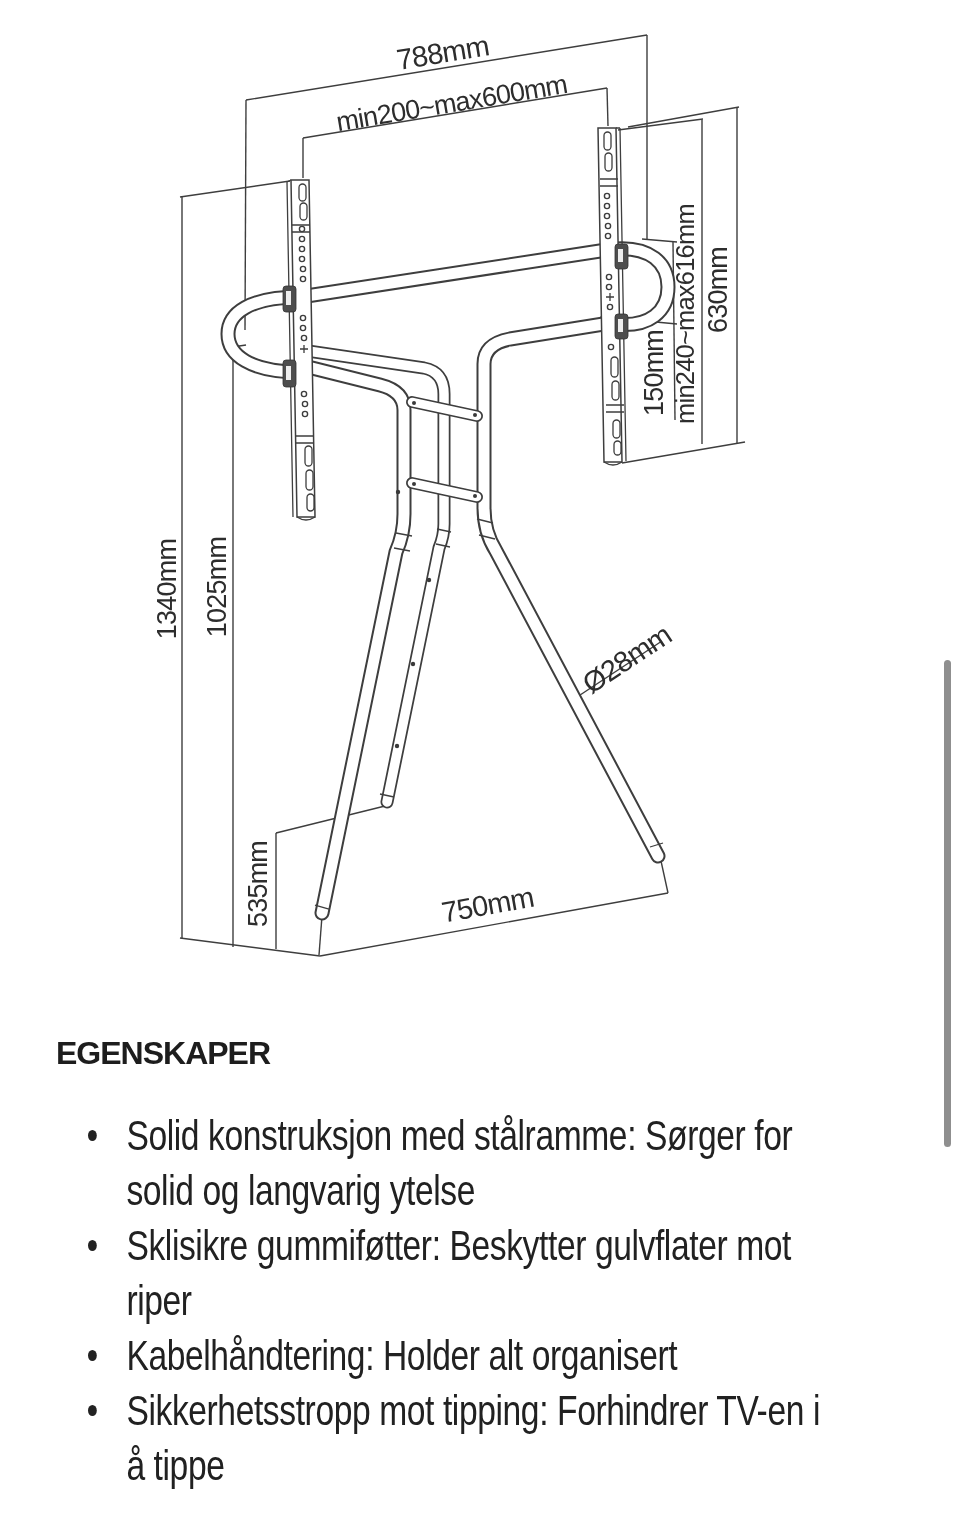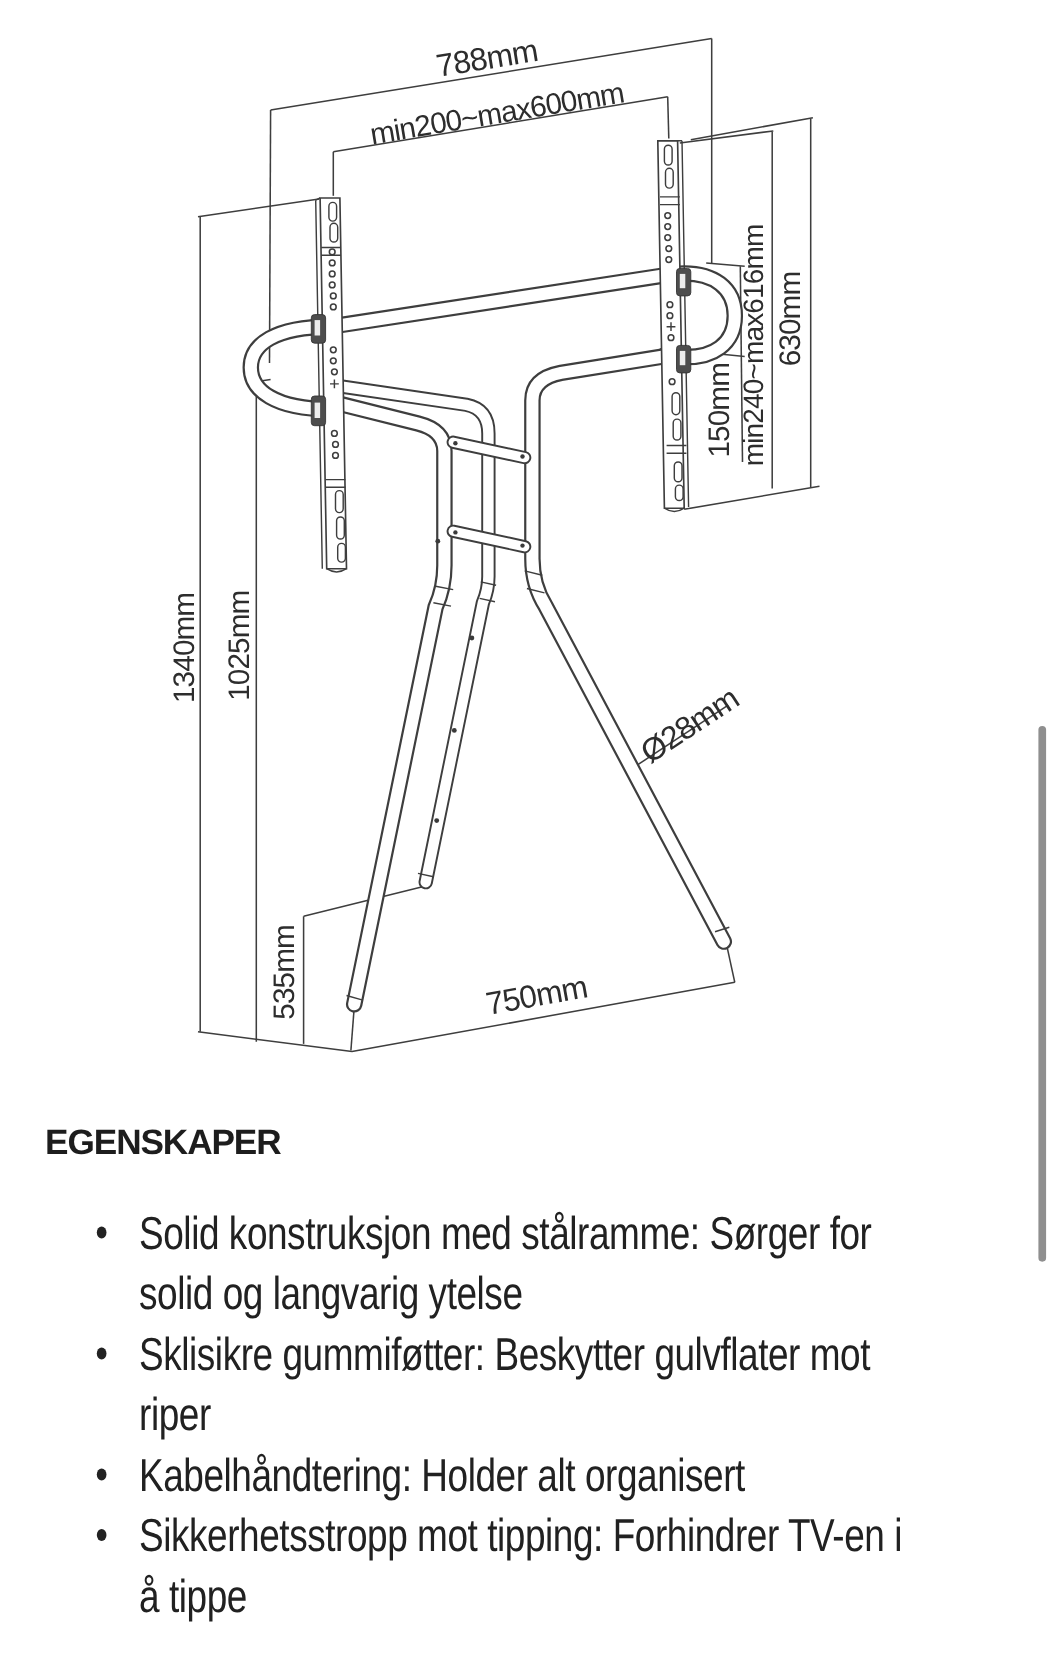--- a/index.html
+++ b/index.html
@@ -21,21 +21,21 @@
   .mark{stroke:#3e3e3e;stroke-width:1.3;fill:none;}
   .plate{fill:#ffffff;stroke:#3e3e3e;stroke-width:1.5;}
   .slot{fill:#ffffff;stroke:#3e3e3e;stroke-width:1.3;}
   .hole{fill:none;stroke:#3e3e3e;stroke-width:1.4;}
   .clamp{fill:#4d4d4d;stroke:#333;stroke-width:0.8;}
   .clamp-slit{fill:#ffffff;opacity:0.9;}
   .screw{fill:#3a3a3a;}
 
   .features{position:absolute;left:40px;top:1018px;width:900px;color:#1f1f1f;}
   .features h2{
-    margin:1px;font-size:32px;line-height:38px;font-weight:bold;
+    margin:16px;font-size:32px;line-height:38px;font-weight:bold;
     letter-spacing:-1px;color:#1d1d1d;
   }
   .features ul{
     list-style:none;margin:36px 0 0 0;padding:0 0 0 108px;
     transform:scaleX(0.8);transform-origin:left top;
   }
   .features li{position:relative;font-size:42px;line-height:55px;letter-spacing:-0.5px;color:#212121;}
   .features li::before{
     content:"";position:absolute;left:-48px;top:22px;width:11px;height:11px;
     border-radius:50%;background:#222;

